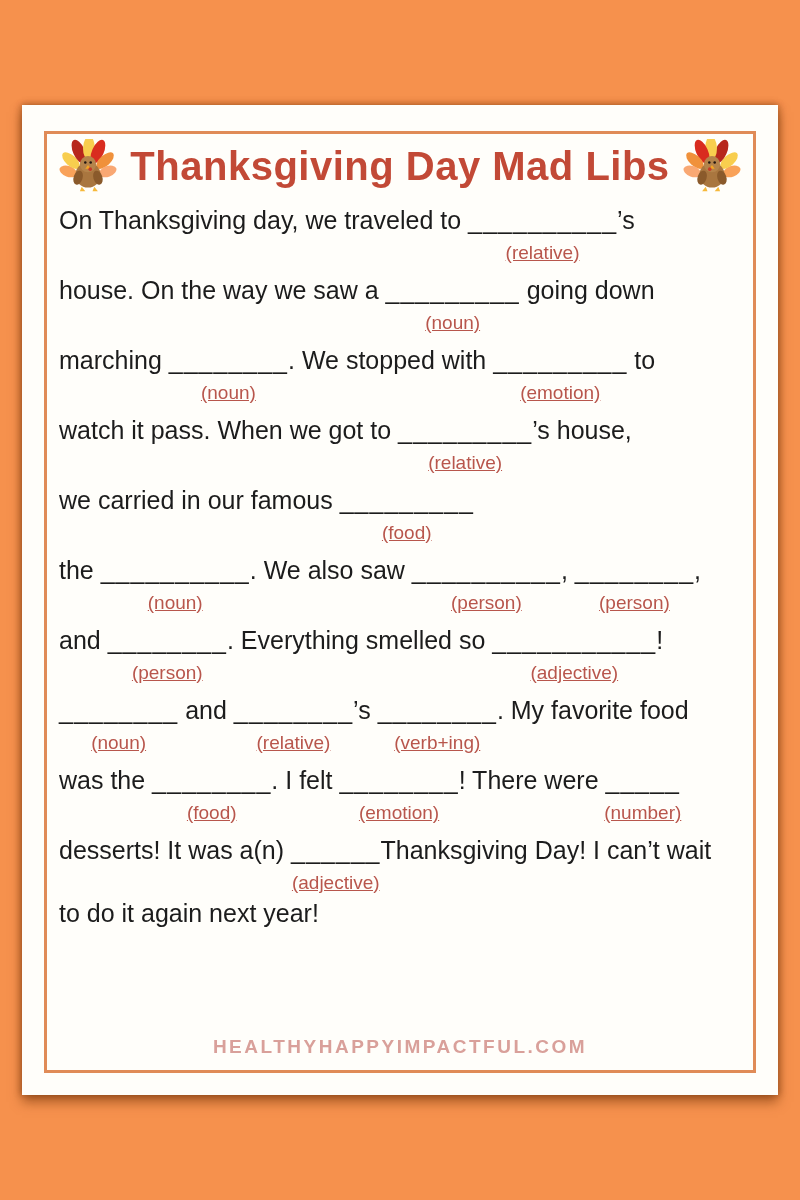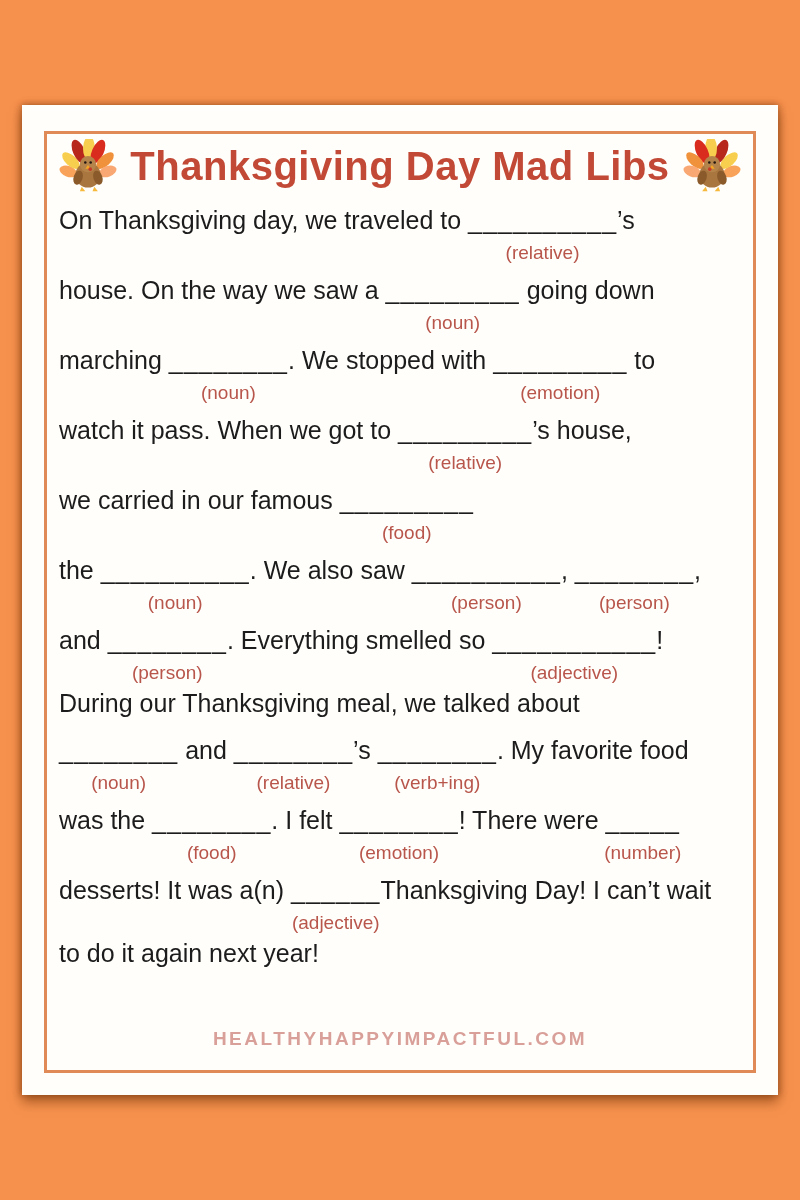--- a/index.html
+++ b/index.html
@@ -22,21 +22,21 @@
     position:absolute;
     left:22px; top:105px;
     width:756px; height:990px;
     background:var(--page);
     box-shadow:0 7px 11px rgba(105,45,5,0.55), 0 -2px 6px rgba(105,45,5,0.22), 3px 0 6px rgba(105,45,5,0.18), -3px 0 6px rgba(105,45,5,0.18);
   }
   .frame{
     position:absolute;
     left:22px; right:22px; top:26px; bottom:22px;
     border:3px solid var(--border);
-    padding:2px 12px 16px 12px;
+    padding:2px 12px 8px 12px;
     display:flex;
     flex-direction:column;
   }
   .title-row{
     height:60px;
     display:flex;
     align-items:center;
     justify-content:space-between;
   }
   .title{
@@ -70,20 +70,21 @@
   .hint{
     position:absolute;
     top:calc(100% + 6px);
     left:50%;
     transform:translateX(-50%);
     font-size:19px;
     line-height:20px;
     color:var(--hint);
     white-space:nowrap;
     letter-spacing:0;
+    text-decoration:underline;
   }
   .footer{
     text-align:center;
     font-size:19px;
     font-weight:bold;
     letter-spacing:2.5px;
     color:var(--footer);
     padding-bottom:4px;
   }
 </style>
@@ -142,21 +143,20 @@
     </div>
 
     <div class="lines">
         <div class="line"><span class="txt">On Thanksgiving day, we traveled to </span><span class="blank">__________<span class="hint">(relative)</span></span><span class="txt">’s</span></div>
         <div class="line"><span class="txt">house. On the way we saw a </span><span class="blank">_________<span class="hint">(noun)</span></span><span class="txt"> going down</span></div>
         <div class="line"><span class="txt">marching </span><span class="blank">________<span class="hint">(noun)</span></span><span class="txt">. We stopped with </span><span class="blank">_________<span class="hint">(emotion)</span></span><span class="txt"> to</span></div>
         <div class="line"><span class="txt">watch it pass. When we got to </span><span class="blank">_________<span class="hint">(relative)</span></span><span class="txt">’s house,</span></div>
         <div class="line"><span class="txt">we carried in our famous </span><span class="blank">_________<span class="hint">(food)</span></span></div>
         <div class="line"><span class="txt">the </span><span class="blank">__________<span class="hint">(noun)</span></span><span class="txt">. We also saw </span><span class="blank">__________<span class="hint">(person)</span></span><span class="txt">, </span><span class="blank">________<span class="hint">(person)</span></span><span class="txt">,</span></div>
         <div class="line"><span class="txt">and </span><span class="blank">________<span class="hint">(person)</span></span><span class="txt">. Everything smelled so </span><span class="blank">___________<span class="hint">(adjective)</span></span><span class="txt">!</span></div>
-        <div class="line plain"><span class="txt">During our Thanksgiving meal, we talked about</span></div>
         <div class="line"><span class="blank">________<span class="hint">(noun)</span></span><span class="txt"> and </span><span class="blank">________<span class="hint">(relative)</span></span><span class="txt">’s </span><span class="blank">________<span class="hint">(verb+ing)</span></span><span class="txt">. My favorite food</span></div>
         <div class="line"><span class="txt">was the </span><span class="blank">________<span class="hint">(food)</span></span><span class="txt">. I felt </span><span class="blank">________<span class="hint">(emotion)</span></span><span class="txt">! There were </span><span class="blank">_____<span class="hint">(number)</span></span></div>
         <div class="line"><span class="txt">desserts! It was a(n) </span><span class="blank">______<span class="hint">(adjective)</span></span><span class="txt">Thanksgiving Day! I can’t wait</span></div>
         <div class="line plain"><span class="txt">to do it again next year!</span></div>
       </div>
 
     <div class="footer">HEALTHYHAPPYIMPACTFUL.COM</div>
 
   </div>
 </div>

